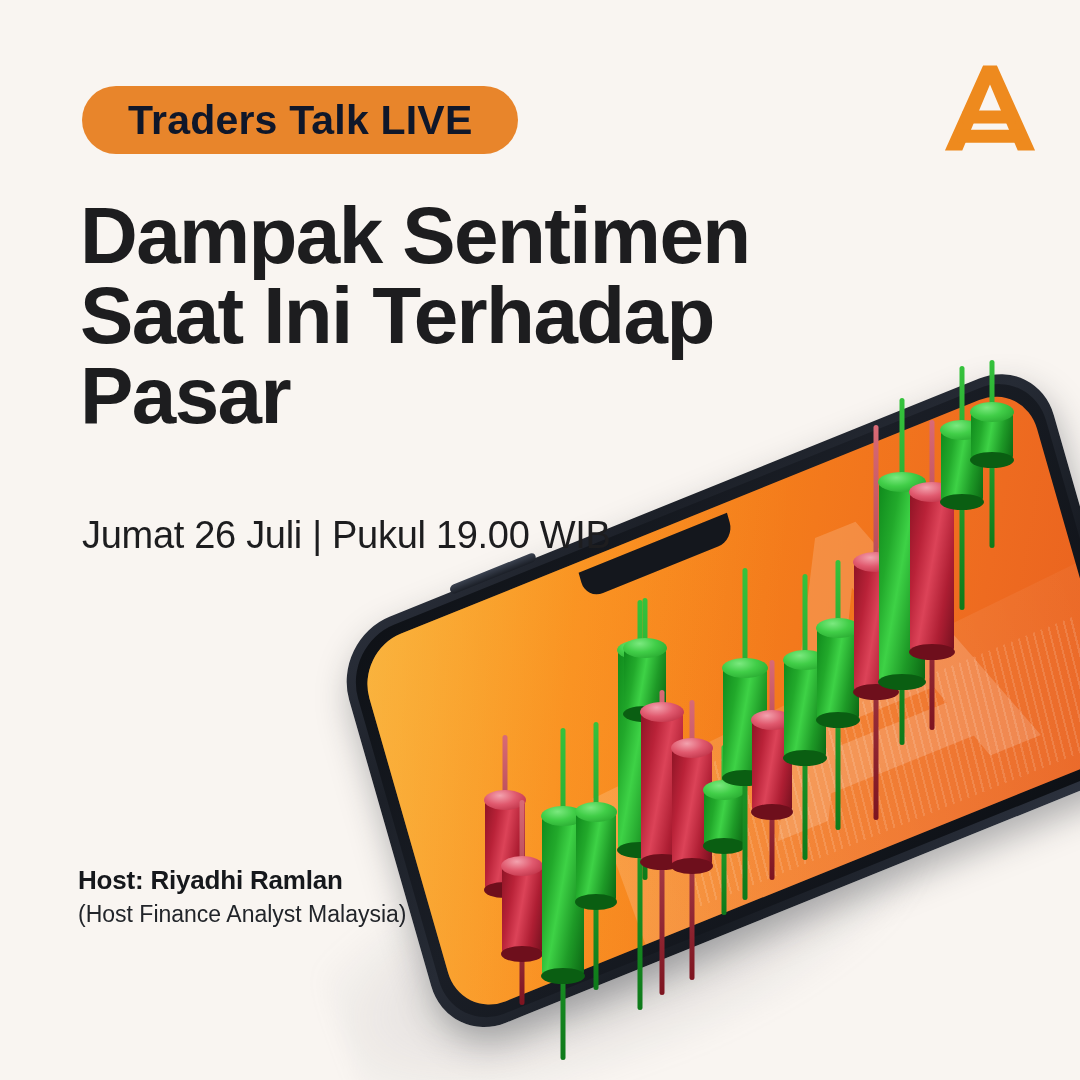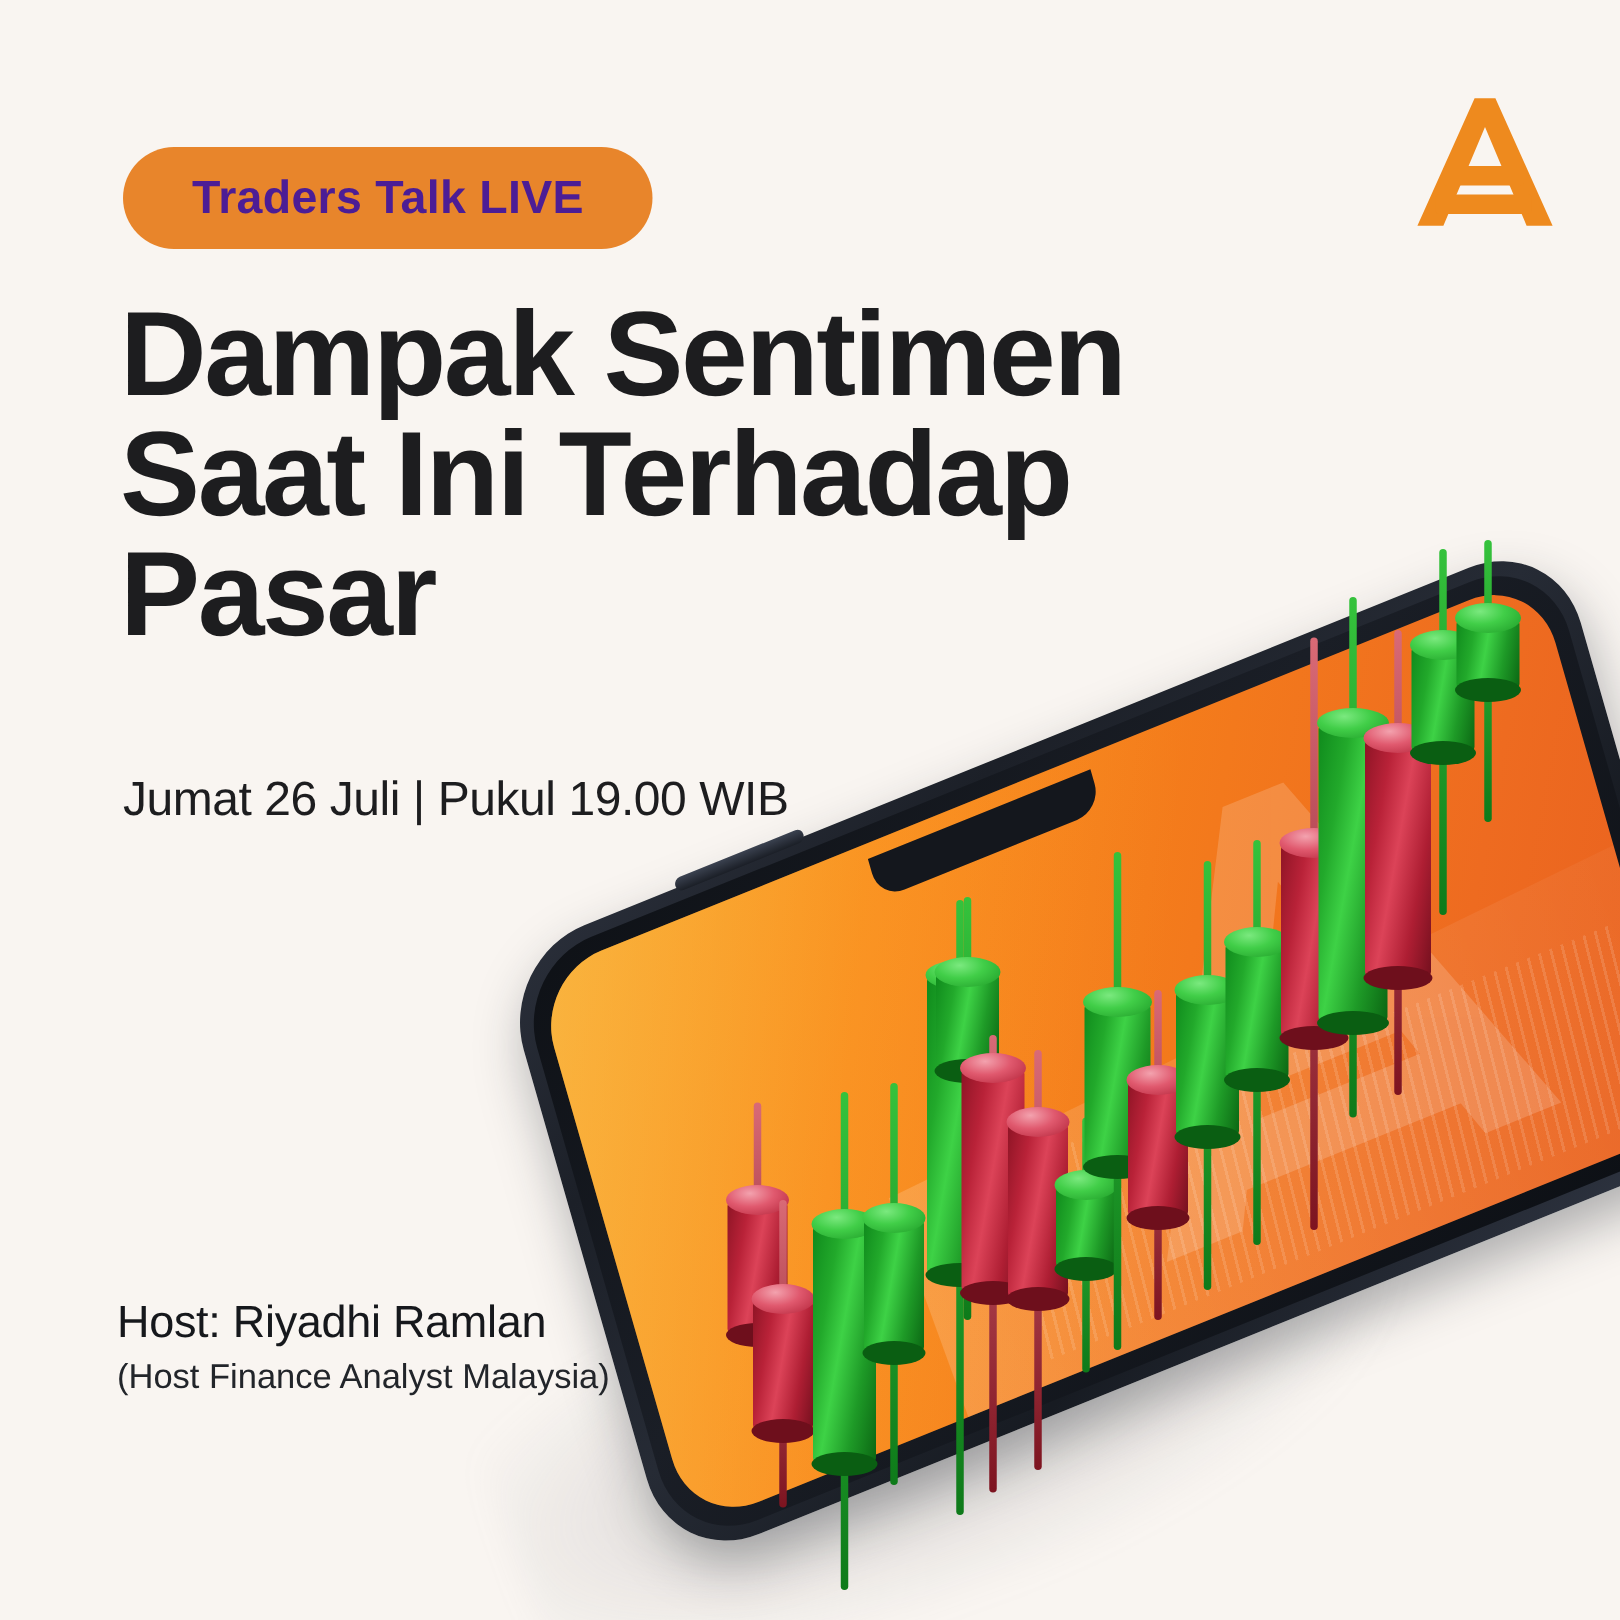--- a/index.html
+++ b/index.html
@@ -96,44 +96,43 @@
   .base.r{background:#6E0F1C;}
 
   
   .content{position:absolute;inset:0;}
 
   .badge{
     position:absolute;left:82px;top:86px;
     display:inline-flex;align-items:center;justify-content:center;
     height:68px;padding:0 46px;border-radius:40px;
     background:#E8852B;
-    color:#4c1d95;font-size:31px;font-weight:bold;letter-spacing:.2px;
+    color:#0f172a;font-size:41px;font-weight:bold;letter-spacing:.2px;
     white-space:nowrap;
-    margin-top:12px;
   }
 
   .headline{
     position:absolute;left:80px;top:196px;width:720px;
     color:#1D1D1F;
     font-size:80px;line-height:1.0;font-weight:bold;
     letter-spacing:-1.6px;
     white-space:pre-line;
   }
 
   .datetime{
     position:absolute;left:82px;top:514px;
-    color:#1D1D1F;font-size:32px;font-weight:normal;letter-spacing:-.3px;
+    color:#1D1D1F;font-size:38px;font-weight:normal;letter-spacing:-.3px;
     white-space:nowrap;
   }
 
   .speakers{position:absolute;left:78px;top:865px;width:560px;}
   .sp-block{margin-bottom:34px;}
   .sp-block:last-child{margin-bottom:0;}
   .sp-name{
-    color:#16181C;font-size:30px;font-weight:normal;letter-spacing:-.2px;
+    color:#16181C;font-size:26px;font-weight:bold;letter-spacing:-.2px;
     white-space:nowrap;
   }
   .sp-role{
     color:#22252A;font-size:23px;font-weight:normal;margin-top:5px;
     white-space:nowrap;
   }
 
   .brand-logo{position:absolute;right:38px;top:56px;width:104px;height:104px;}
 </style>
 </head>

